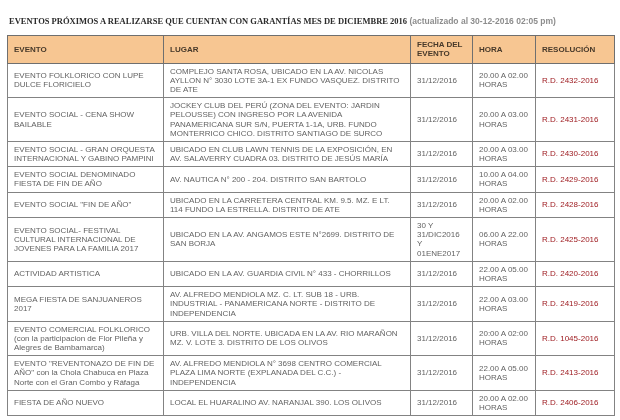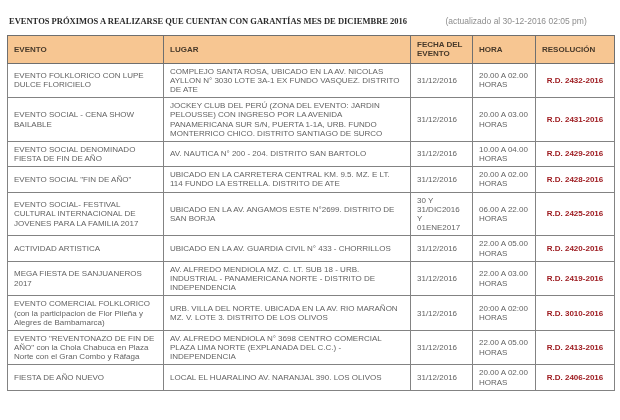--- a/index.html
+++ b/index.html
@@ -10,21 +10,21 @@
     font-family: "Liberation Sans", sans-serif;
   }
   .page { padding: 16px 0 0 0; }
   .title-bar {
     margin: 0 0 9px 9px;
     font-size: 8.5px;
     line-height: 1.2;
     color: #2b2b2b;
   }
   .title-main { font-weight: bold; color: #2b2b2b; font-family: Liberation Serif, serif; }
-  .title-updated { font-weight: normal; color: #8d8d8d; margin-left: 36px; }
+  .title-updated { font-weight: bold; color: #8d8d8d; }
 
   table.events {
     border-collapse: collapse;
     table-layout: fixed;
     width: 607px;
     margin-left: 7px;
     font-size: 8px;
     line-height: 1.15;
   }
   table.events th, table.events td {
@@ -43,22 +43,22 @@
   table.events tbody td {
     color: #636363;
     padding: 3px 6px;
   }
   td.c-evento { }
   td.c-lugar { }
   td.c-fecha { }
   td.c-hora  { }
   td.c-res   {
     color: #9e1c21 !important;
-    font-weight: bold;
-    text-align: center;
+    font-weight: normal;
+    text-align: left;
     white-space: nowrap;
   }
 </style>
 </head>
 <body>
 
 <div class="page">
 
   <div class="title-bar">
     <span class="title-main">EVENTOS PRÓXIMOS A REALIZARSE QUE CUENTAN CON GARANTÍAS MES DE DICIEMBRE 2016</span><span class="title-updated"> (actualizado al 30-12-2016 02:05 pm)</span>
@@ -90,20 +90,27 @@
     <td class="c-res">R.D. 2432-2016</td>
   </tr>
         <tr>
     <td class="c-evento">EVENTO SOCIAL - CENA SHOW BAILABLE</td>
     <td class="c-lugar">JOCKEY CLUB DEL PERÚ (ZONA DEL EVENTO: JARDIN PELOUSSE) CON INGRESO POR LA AVENIDA PANAMERICANA SUR S/N, PUERTA 1-1A, URB. FUNDO MONTERRICO CHICO. DISTRITO SANTIAGO DE SURCO</td>
     <td class="c-fecha">31/12/2016</td>
     <td class="c-hora">20.00 A 03.00 HORAS</td>
     <td class="c-res">R.D. 2431-2016</td>
   </tr>
         <tr>
+    <td class="c-evento">EVENTO SOCIAL - GRAN ORQUESTA INTERNACIONAL Y GABINO PAMPINI</td>
+    <td class="c-lugar">UBICADO EN CLUB LAWN TENNIS DE LA EXPOSICIÓN, EN AV. SALAVERRY CUADRA 03. DISTRITO DE JESÚS MARÍA</td>
+    <td class="c-fecha">31/12/2016</td>
+    <td class="c-hora">20.00 A 03.00 HORAS</td>
+    <td class="c-res">R.D. 2430-2016</td>
+  </tr>
+        <tr>
     <td class="c-evento">EVENTO SOCIAL DENOMINADO FIESTA DE FIN DE AÑO</td>
     <td class="c-lugar">AV. NAUTICA N° 200 - 204. DISTRITO SAN BARTOLO</td>
     <td class="c-fecha">31/12/2016</td>
     <td class="c-hora">10.00 A 04.00 HORAS</td>
     <td class="c-res">R.D. 2429-2016</td>
   </tr>
         <tr>
     <td class="c-evento">EVENTO SOCIAL "FIN DE AÑO"</td>
     <td class="c-lugar">UBICADO EN LA CARRETERA CENTRAL KM. 9.5. MZ. E LT. 114 FUNDO LA ESTRELLA. DISTRITO DE ATE</td>
     <td class="c-fecha">31/12/2016</td>
@@ -129,21 +136,21 @@
     <td class="c-lugar">AV. ALFREDO MENDIOLA MZ. C. LT. SUB 18 - URB. INDUSTRIAL - PANAMERICANA NORTE - DISTRITO DE INDEPENDENCIA</td>
     <td class="c-fecha">31/12/2016</td>
     <td class="c-hora">22.00 A 03.00 HORAS</td>
     <td class="c-res">R.D. 2419-2016</td>
   </tr>
         <tr>
     <td class="c-evento">EVENTO COMERCIAL FOLKLORICO (con la participacion de Flor Pileña y Alegres de Bambamarca)</td>
     <td class="c-lugar">URB. VILLA DEL NORTE. UBICADA EN LA AV. RIO MARAÑON MZ. V. LOTE 3. DISTRITO DE LOS OLIVOS</td>
     <td class="c-fecha">31/12/2016</td>
     <td class="c-hora">20:00 A 02:00 HORAS</td>
-    <td class="c-res">R.D. 3010-2016</td>
+    <td class="c-res">R.D. 1045-2016</td>
   </tr>
         <tr>
     <td class="c-evento">EVENTO "REVENTONAZO DE FIN DE AÑO" con la Chola Chabuca en Plaza Norte con el Gran Combo y Ráfaga</td>
     <td class="c-lugar">AV. ALFREDO MENDIOLA N° 3698 CENTRO COMERCIAL PLAZA LIMA NORTE (EXPLANADA DEL C.C.) - INDEPENDENCIA</td>
     <td class="c-fecha">31/12/2016</td>
     <td class="c-hora">22.00 A 05.00 HORAS</td>
     <td class="c-res">R.D. 2413-2016</td>
   </tr>
         <tr>
     <td class="c-evento">FIESTA DE AÑO NUEVO</td>

